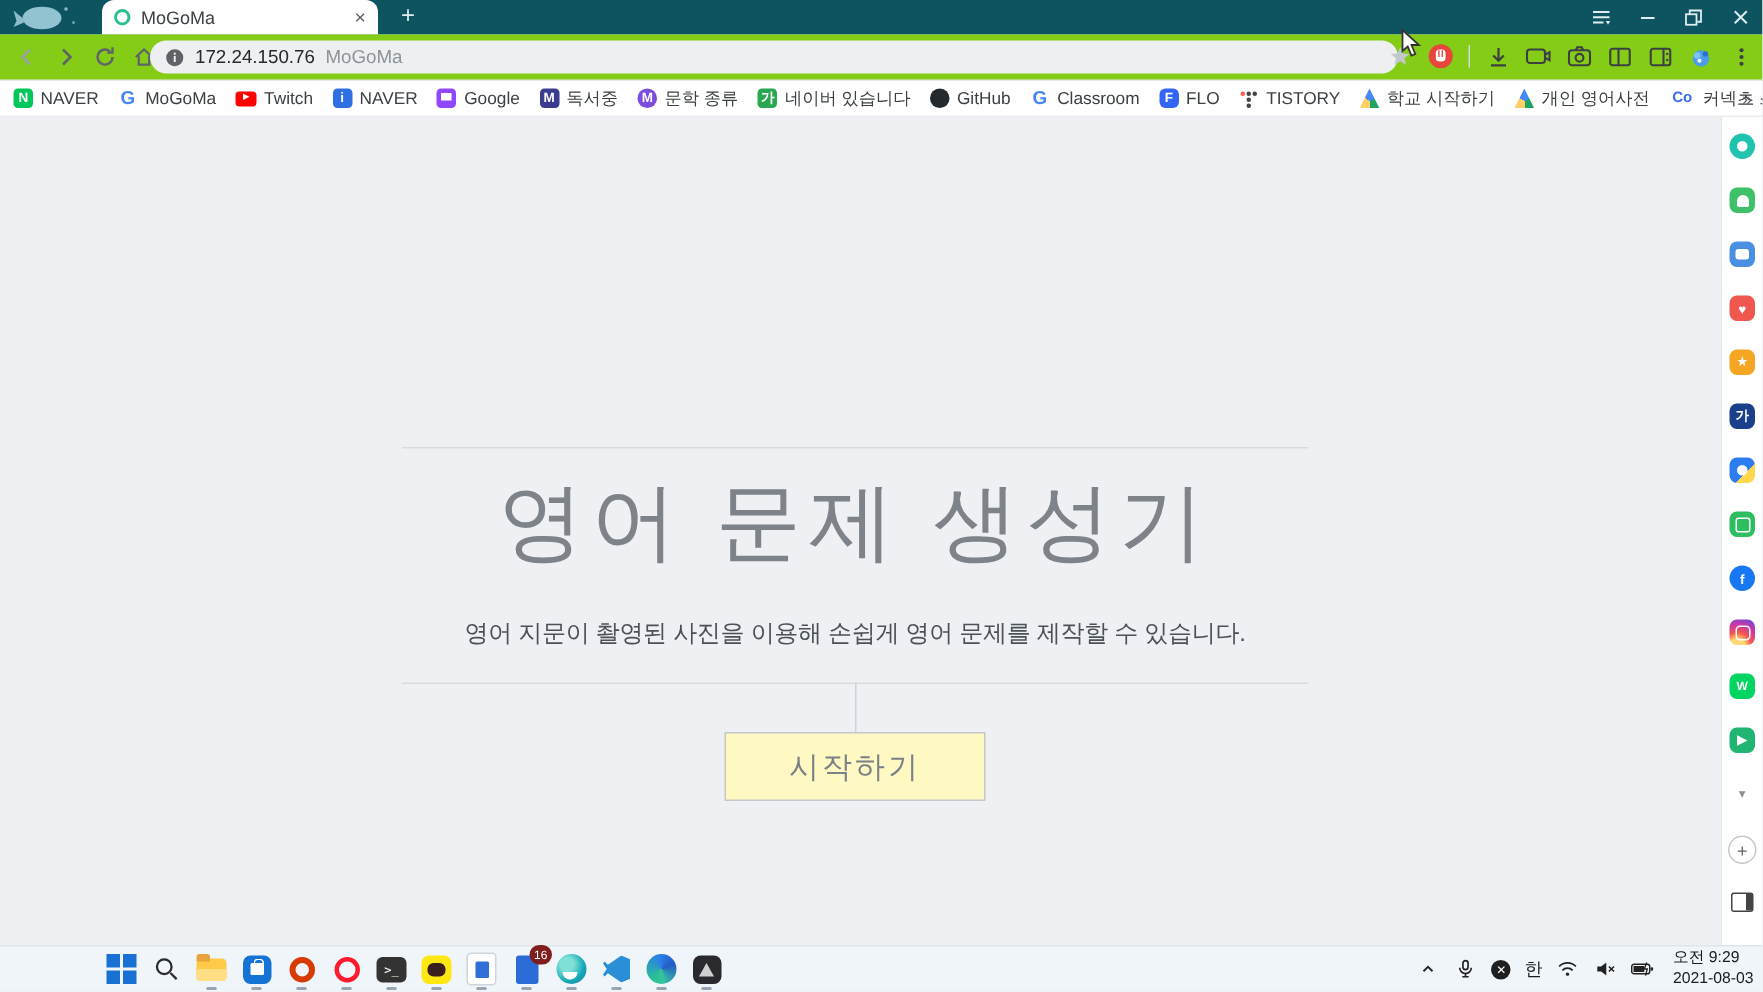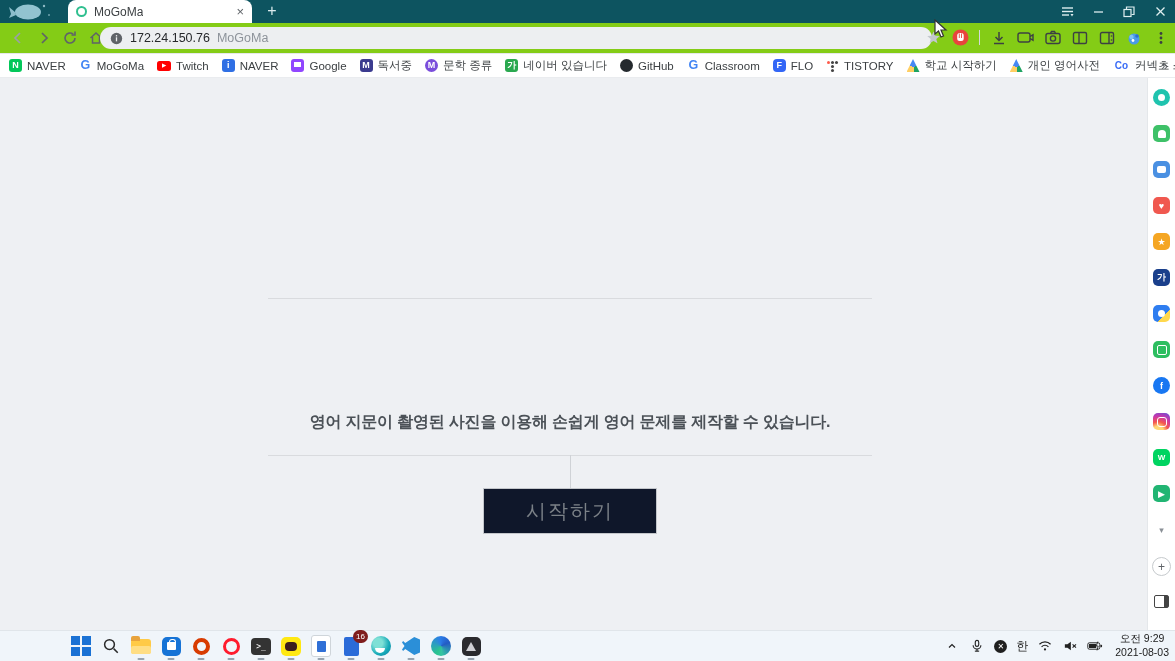--- a/index.html
+++ b/index.html
@@ -51,24 +51,24 @@
   .bm-overflow{position:absolute;right:7px;color:#5f6368;font-size:12px}
 
   
   .content{position:absolute;top:78px;bottom:30px;left:0;right:28px;background:#eef0f3}
   .hero{position:absolute;left:268px;top:220px;width:604px;height:245px}
   .hline{position:absolute;left:0;right:0;height:1px;background:#d9dbde}
   .l2{top:157px}
   .page-title{position:absolute;top:12px;width:100%;text-align:center;font-size:57px;color:#7e838a;
        letter-spacing:5px;font-weight:400}
   .page-sub{position:absolute;top:114px;width:100%;text-align:center;font-size:16px;color:#4b5157;
-       font-weight:bold;letter-spacing:-.2px}
+       font-weight:normal;letter-spacing:-.2px}
   .vline{position:absolute;left:50%;top:157px;width:1px;height:33px;background:#cfd2d6}
   .startbtn{position:absolute;left:50%;top:190px;transform:translateX(-50%);width:172px;height:44px;
-       background:#0f172a;border:1px solid #c3c6ca;color:#7b8187;font-size:20px;letter-spacing:2px;
+       background:#fef9c3;border:1px solid #c3c6ca;color:#7b8187;font-size:20px;letter-spacing:2px;
        display:flex;align-items:center;justify-content:center}
 
   
   .sidebar{position:absolute;top:78px;bottom:30px;right:0;width:28px;background:#fff;border-left:1px solid #e4e7ea;
        display:flex;flex-direction:column;align-items:center;padding-top:11px;box-sizing:border-box;gap:19px}
   .sic{width:17px;height:17px;border-radius:5px;color:#fff;display:flex;align-items:center;justify-content:center;
        font-size:9px;font-weight:bold;flex:0 0 auto;position:relative}
   .sic .wsq{width:8px;height:8px;border:1.5px solid #fff;border-radius:2px}
   .sic .wdot{width:7px;height:7px;background:#fff;border-radius:50%}
   .sic .wbell{width:8px;height:8px;background:#fff;border-radius:50% 50% 15% 15%}
@@ -113,21 +113,21 @@
   .whale-tb::after{content:"";position:absolute;left:4px;bottom:3px;width:10px;height:5px;background:#fff;border-radius:0 0 6px 6px}
   .vscode{width:18px;height:18px;background:#2b8fd8;clip-path:polygon(68% 0,100% 14%,100% 86%,68% 100%,18% 66%,6% 78%,0 70%,14% 50%,0 30%,6% 22%,18% 34%)}
   .edge{width:20px;height:20px;border-radius:50%;background:conic-gradient(from 210deg,#2bc48f,#2b7de9 40%,#245bc4 60%,#35c4a2 90%,#2bc48f)}
   .pyr{width:19px;height:19px;background:#2a2a2e;border-radius:5px;display:flex;align-items:center;justify-content:center}
   .pyr i{width:0;height:0;border-left:5px solid transparent;border-right:5px solid transparent;border-bottom:9px solid #cfcfd4}
 
   .tray{position:absolute;right:4px;top:0;height:30px;display:flex;align-items:center;gap:9px}
   .tri{display:flex;align-items:center;justify-content:center;width:16px;height:20px}
   .blackx{width:13px;height:13px;border-radius:50%;background:#1f1f1f;color:#fff;font-size:8px;display:flex;align-items:center;justify-content:center}
   .ime{font-size:12px;color:#1b1b1b}
-  .clock{font-size:10.5px;color:#1b1b1b;text-align:center;line-height:1.3;margin-left:3px;padding-right:2px}
+  .clock{font-size:10.5px;color:#1b1b1b;text-align:left;line-height:1.3;margin-left:3px;padding-right:2px}
 
   .cursor{position:absolute;left:934px;top:19px;z-index:50;pointer-events:none}
 </style>
 </head>
 <body>
 
 <div class="titlebar">
   <svg class="whale-logo" viewBox="0 0 46 19">
     <ellipse cx="20" cy="10" rx="13" ry="7.5" fill="#a9d6e4" opacity="0.95"></ellipse>
     <path d="M7 10 L1 5 L3 12 L1 16 L8 13 Z" fill="#a9d6e4" opacity="0.9"></path>
@@ -337,20 +337,21 @@
     <span class="bic co">Co</span>
     <span>커넥츠 스카이에듀</span>
   </div>
 
   <span class="bm-overflow">»</span>
 </div>
 
 <div class="content">
   <div class="hero">
     <div class="hline" style="top:0"></div>
+    <div class="page-title">영어 문제 생성기</div>
     <div class="page-sub">영어 지문이 촬영된 사진을 이용해 손쉽게 영어 문제를 제작할 수 있습니다.</div>
     <div class="hline l2"></div>
     <div class="vline"></div>
     <div class="startbtn">시작하기</div>
   </div>
 </div>
 
 <div class="sidebar">
   <span class="sic whale-t">
       <span class="wdot"></span>

